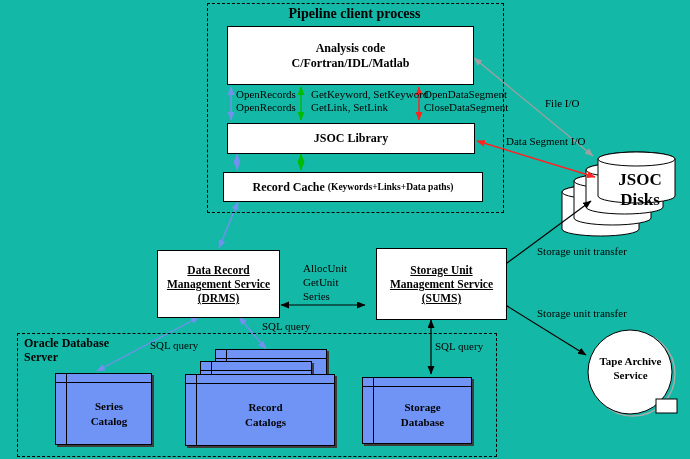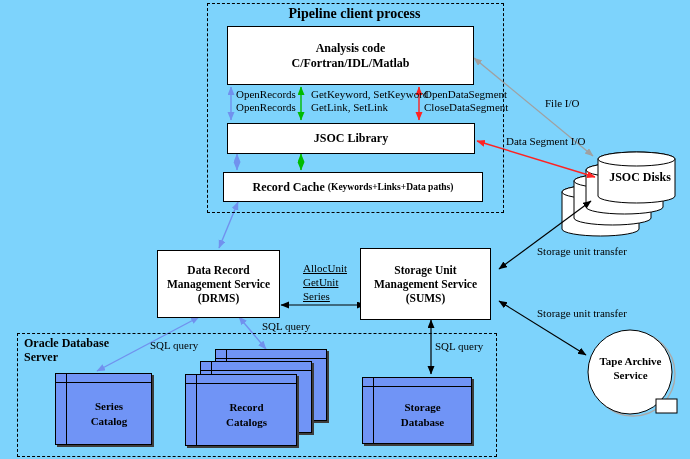--- a/index.html
+++ b/index.html
@@ -1,32 +1,32 @@
 <!DOCTYPE html>
 <html style="--arrow-blue: #7191EE; --arrow-green: #00BB00; --arrow-red: #FF2222; --arrow-gray: #A0A0A0; --arrow-black: #000000; --table-blue: #7094F6;"><head>
 <meta charset="utf-8">
 <style>
   html,body { margin:0; padding:0; background:#fff; }
   #stage {
-    position:relative; width:690px; height:459px; background:#7dd3fc; overflow:hidden;
+    position:relative; width:690px; height:459px; background:#14b8a6; overflow:hidden;
     font-family:"Liberation Serif","DejaVu Serif",serif; color:#000;
   }
   #wires { position:absolute; left:0; top:0; width:690px; height:459px; }
   .box {
     position:absolute; background:#fff; border:1px solid #000;
     display:flex; flex-direction:column; align-items:center; justify-content:center;
     text-align:center; font-weight:bold; font-size:12px; line-height:15px;
   }
   .dashedbox { position:absolute; border:1px dashed #000; background:transparent; }
   .title { position:absolute; text-align:center; font-weight:bold; font-size:14px; }
   .lbl { position:absolute; font-size:11px; line-height:13px; white-space:nowrap; }
-  .lbl3 { position:absolute; font-size:11px; line-height:14px; white-space:nowrap;text-decoration:underline; }
+  .lbl3 { position:absolute; font-size:11px; line-height:14px; white-space:nowrap; }
   .boldlbl { position:absolute; font-weight:bold; font-size:12px; line-height:14px; white-space:nowrap; }
   .smallnote { font-weight:bold; font-size:9.5px; }
-  .svc { font-size:11.5px; line-height:14px; }
+  .svc { font-size:11.5px; line-height:14px;text-decoration:underline; }
   .dbtable {
     position:absolute; background:var(--table-blue,#7094F6);
     border:1px solid #000; box-shadow:2px 2px 0 #3d3d3d;
   }
   .dbtable .hdr { position:absolute; top:0; left:0; right:0; height:8px; border-bottom:1px solid #000; }
   .dbtable .col { position:absolute; top:0; left:0; bottom:0; width:10px; border-right:1px solid #000; }
   .dbtable .tlabel {
     position:absolute; left:11px; top:9px; right:0; bottom:0;
     display:flex; flex-direction:column; align-items:center; justify-content:center;
     font-weight:bold; font-size:11px; line-height:15px; text-align:center;
@@ -135,38 +135,38 @@
     <span>Record Cache</span>
     <span class="smallnote">(Keywords+Links+Data paths)</span>
   </div>
 
   <div class="box svc" style="left:157px; top:250px; width:121px; height:66px;">
     <div>Data Record</div>
     <div>Management Service</div>
     <div>(DRMS)</div>
   </div>
 
-  <div class="box svc" style="left:360px; top:248px; width:129px; height:70px;text-align:right;">
+  <div class="box svc" style="left:376px; top:248px; width:129px; height:70px;text-align:right;">
     <div>Storage Unit</div>
     <div>Management Service</div>
     <div>(SUMS)</div>
   </div>
 
   <div class="lbl3" style="left:303px; top:261px;">
     <div>AllocUnit</div>
     <div>GetUnit</div>
     <div>Series</div>
   </div>
 
   <div class="lbl" style="left:545px; top:97px;">File I/O</div>
   <div class="lbl" style="left:506px; top:135px;">Data Segment I/O</div>
   <div class="lbl" style="left:537px; top:245px;">Storage unit transfer</div>
   <div class="lbl" style="left:537px; top:307px;">Storage unit transfer</div>
 
-  <div class="shape-lbl" style="left:600px; top:170px; width:80px; font-size:12px;">JSOC Disks</div>
+  <div class="shape-lbl" style="left:600px; top:170px; width:80px; font-size:17px;">JSOC Disks</div>
   <div class="shape-lbl" style="left:582px; top:354px; width:97px; font-size:11px; line-height:14px;">
     <div>Tape Archive</div>
     <div>Service</div>
   </div>
 
   <div class="dashedbox" style="left:17px; top:333px; width:478px; height:122px;"></div>
   <div class="boldlbl" style="left:24px; top:336px;">
     <div>Oracle Database</div>
     <div>Server</div>
   </div>
@@ -185,21 +185,21 @@
   </div>
 
   <div class="dbtable" style="left:215px; top:349px; width:110px; height:70px;">
     <div class="hdr"></div>
     <div class="col"></div>
   </div>
   <div class="dbtable" style="left:200px; top:361px; width:110px; height:70px;">
     <div class="hdr"></div>
     <div class="col"></div>
   </div>
-  <div class="dbtable" style="left:185px; top:374px; width:110px; height:70px;">
+  <div class="dbtable" style="left:185px; top:374px; width:110px; height:70px;padding-left:38px;">
     <div class="hdr"></div>
     <div class="col"></div>
     <div class="tlabel">
       <div>Record</div>
       <div>Catalogs</div>
     </div>
   </div>
 
   <div class="dbtable" style="left:362px; top:377px; width:108px; height:65px;">
     <div class="hdr"></div>

